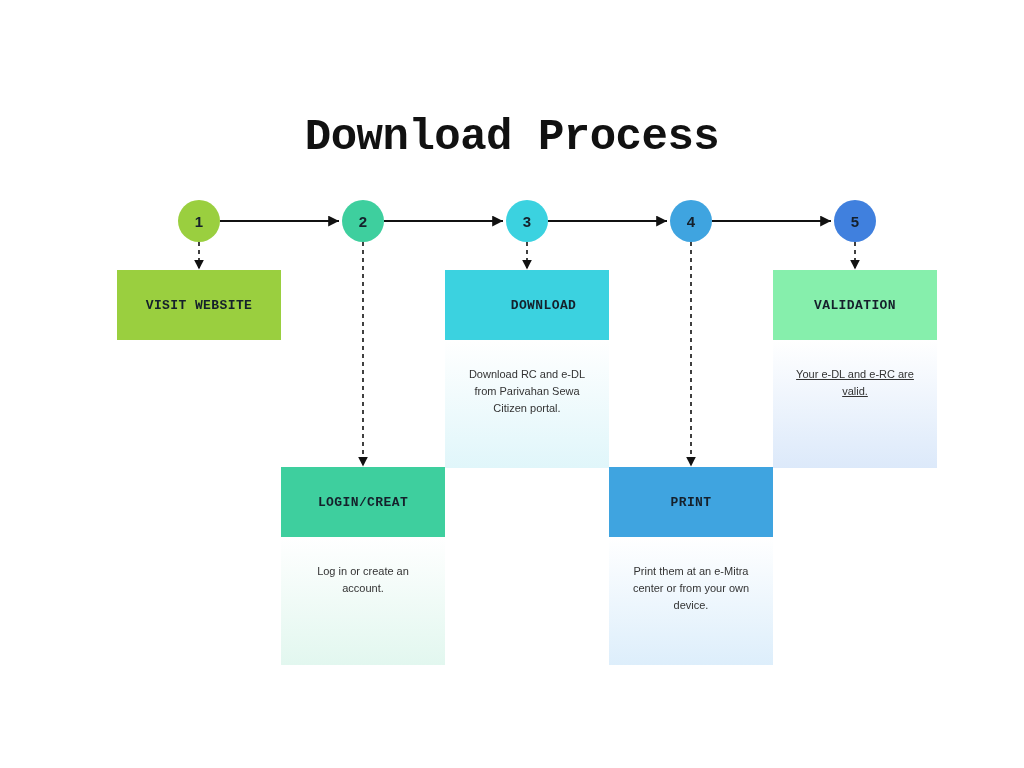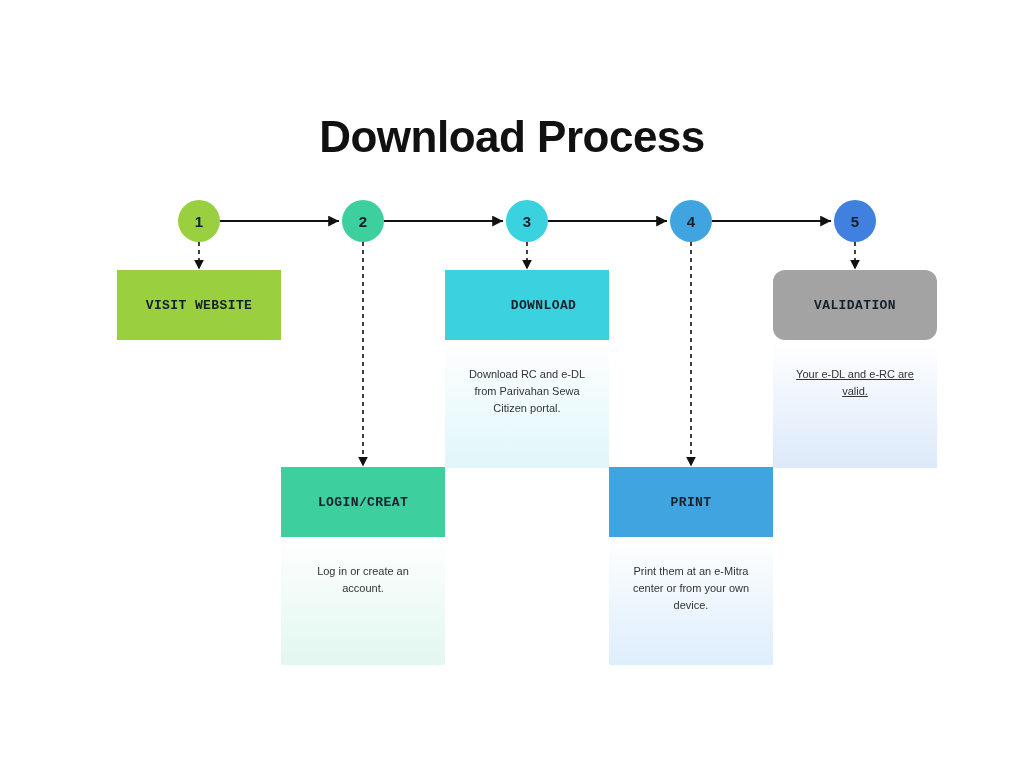--- a/index.html
+++ b/index.html
@@ -26,20 +26,21 @@
     position: absolute;
     left: 0;
     top: 108px;
     width: 1024px;
     text-align: center;
     font-size: 44px;
     font-weight: bold;
     color: #111111;
     letter-spacing: -0.5px;
     line-height: 58px;
+    font-family: Liberation Mono, monospace;
   }
 
   
   .axis-layer {
     position: absolute;
     left: 0;
     top: 0;
     width: 1024px;
     height: 768px;
     pointer-events: none;
@@ -151,18 +152,18 @@
         <span>4</span>
       </div>
       <div class="card down" style="left: 609px;">
         <div class="card-header" style="background: rgb(63, 164, 224);">PRINT</div>
         <div class="card-body" style="background: linear-gradient(rgb(255, 255, 255) 0%, rgb(221, 238, 251) 100%);">Print them at an e-Mitra center or from your own device.</div>
       </div>
       <div class="step-circle" style="left: 834px; background: rgb(64, 128, 222);">
         <span>5</span>
       </div>
       <div class="card up" style="left: 773px;">
-        <div class="card-header" style="background: #a3a3a3; border-radius: 12px;">VALIDATION</div>
+        <div class="card-header" style="background: #86efac;">VALIDATION</div>
         <div class="card-body" style="background: linear-gradient(rgb(255, 255, 255) 0%, rgb(220, 233, 250) 100%); text-decoration: underline;">Your e-DL and e-RC are valid.</div>
       </div>
     </div>
 
 </div>
 
 </body></html>

